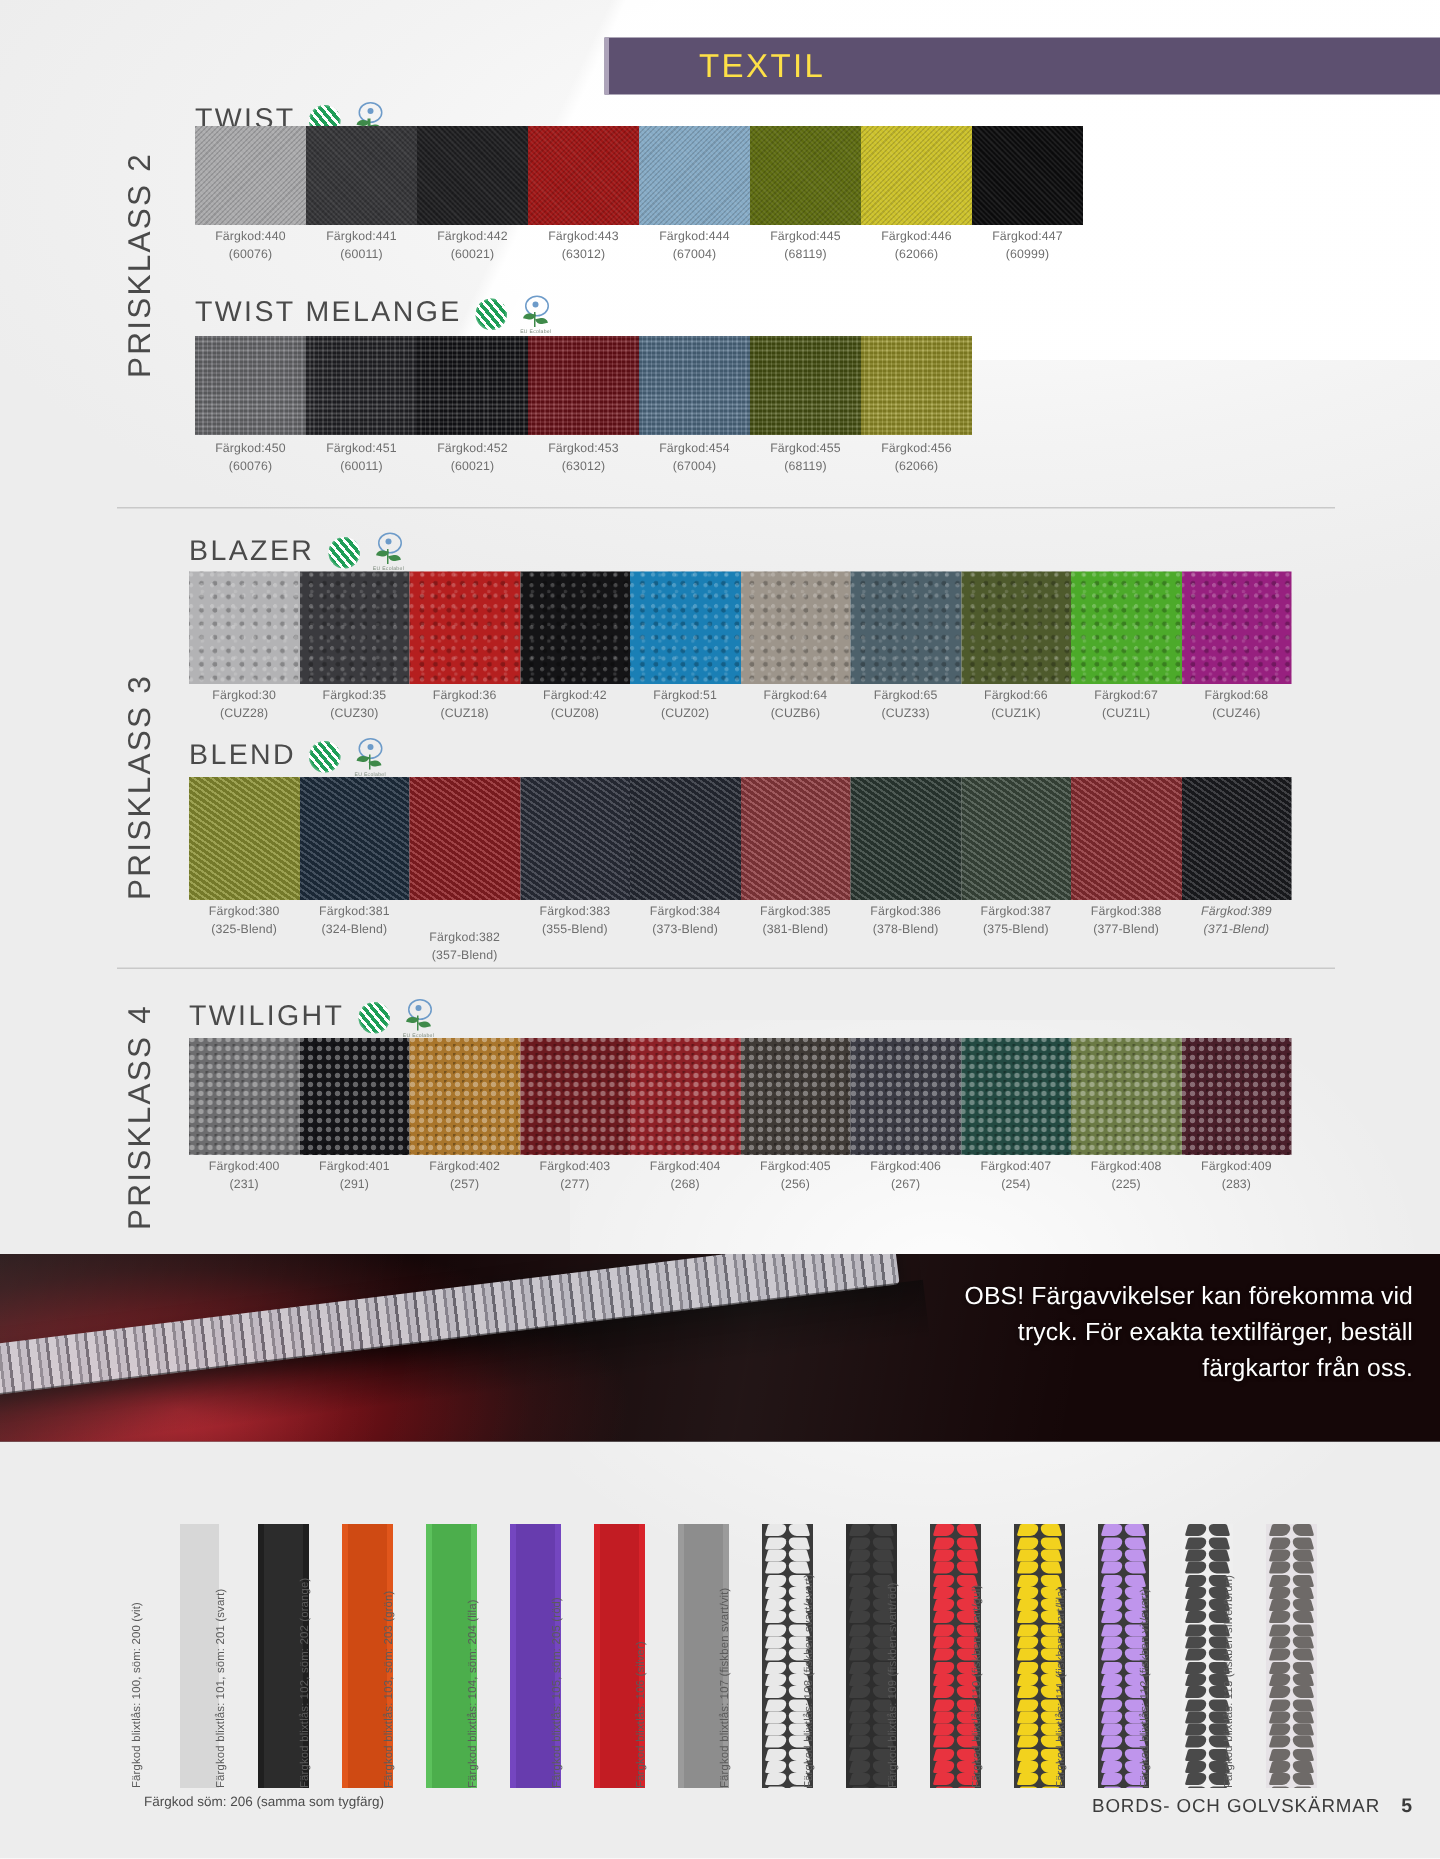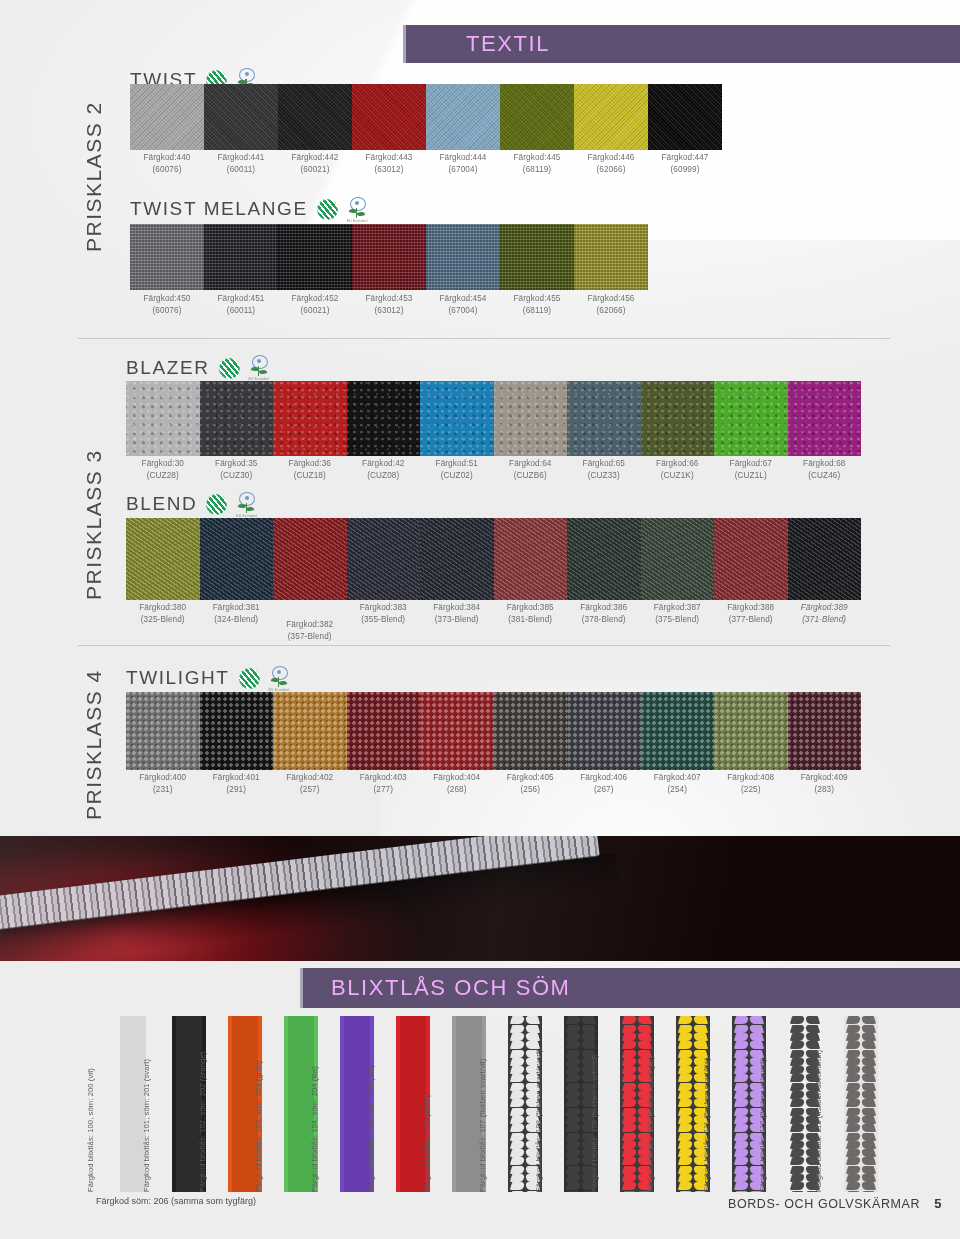--- a/index.html
+++ b/index.html
@@ -18,21 +18,21 @@
   }
   
   .swoosh{position:absolute;left:0;top:0;width:960px;height:240px;
     background:linear-gradient(115deg, rgba(255,255,255,0) 0%, rgba(255,255,255,0) 38%, rgba(255,255,255,.95) 39%, rgba(255,255,255,.98) 100%);
     pointer-events:none;}
   .swoosh2{position:absolute;left:380px;top:680px;width:620px;height:420px;
     background:radial-gradient(ellipse at 40% 40%, rgba(255,255,255,.85) 0%, rgba(255,255,255,0) 62%);
     pointer-events:none;}
 
   
-  .banner{position:absolute;background:#5d5070;color:#f0abfc;
+  .banner{position:absolute;background:#5d5070;color:#fde047;
     font-size:22px;letter-spacing:1.6px;font-weight:300;
     display:flex;align-items:center;box-sizing:border-box;
     border-left:3px solid #ada3ba;}
   .banner-textil{left:403px;top:25px;width:557px;height:38px;padding-left:60px;}
   .banner-zip{left:300px;top:968px;width:660px;height:40px;padding-left:28px;}
 
   
   .vclass{position:absolute;transform-origin:0 0;transform:rotate(-90deg);
     font-size:21px;letter-spacing:1.5px;color:#4a4a4a;font-weight:300;white-space:nowrap;}
 
@@ -412,22 +412,22 @@
       <div class="cap" style="width: 73.5px;"><span>Färgkod:407</span><span class="l2">(254)</span></div>
       <div class="cap" style="width: 73.5px;"><span>Färgkod:408</span><span class="l2">(225)</span></div>
       <div class="cap" style="width: 73.5px;"><span>Färgkod:409</span><span class="l2">(283)</span></div>
     </div>
 
   <div class="photo">
     <div class="zipstrip"></div>
     <div class="zipshadow"></div>
     <div class="gloss"></div>
   </div>
-
-  <div class="banner banner-zip">BLIXTLÅS OCH SÖM</div>
+  <div class="obs">OBS! Färgavvikelser kan förekomma vid tryck. För exakta textilfärger, beställ färgkartor från oss.</div>
+
 
   <div class="zipcols" id="zipcols">
       <div class="zipcol">
         <div class="vlabel">Färgkod blixtlås: 100, söm: 200 (vit)</div>
         <div class="art">
           <div class="coil">
             <div class="tape" style="background: rgb(237, 237, 237);"></div>
             <div class="teeth" style="background: rgb(215, 215, 215);"></div>
           </div>
         </div>

